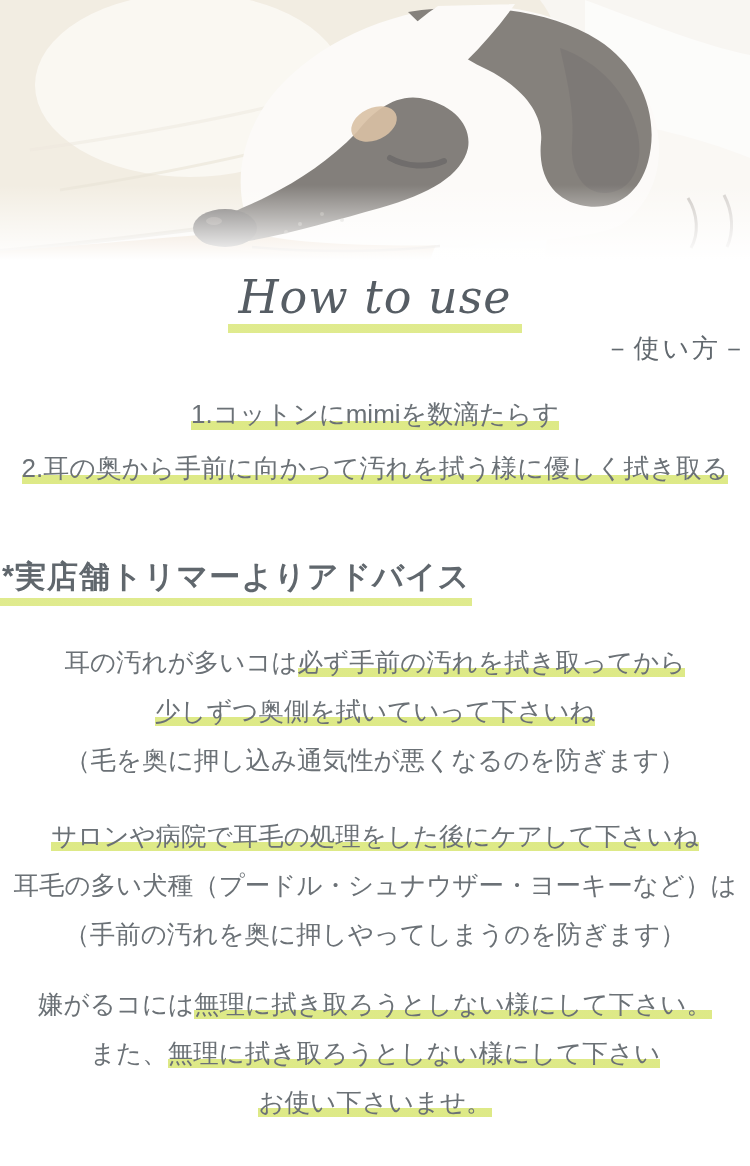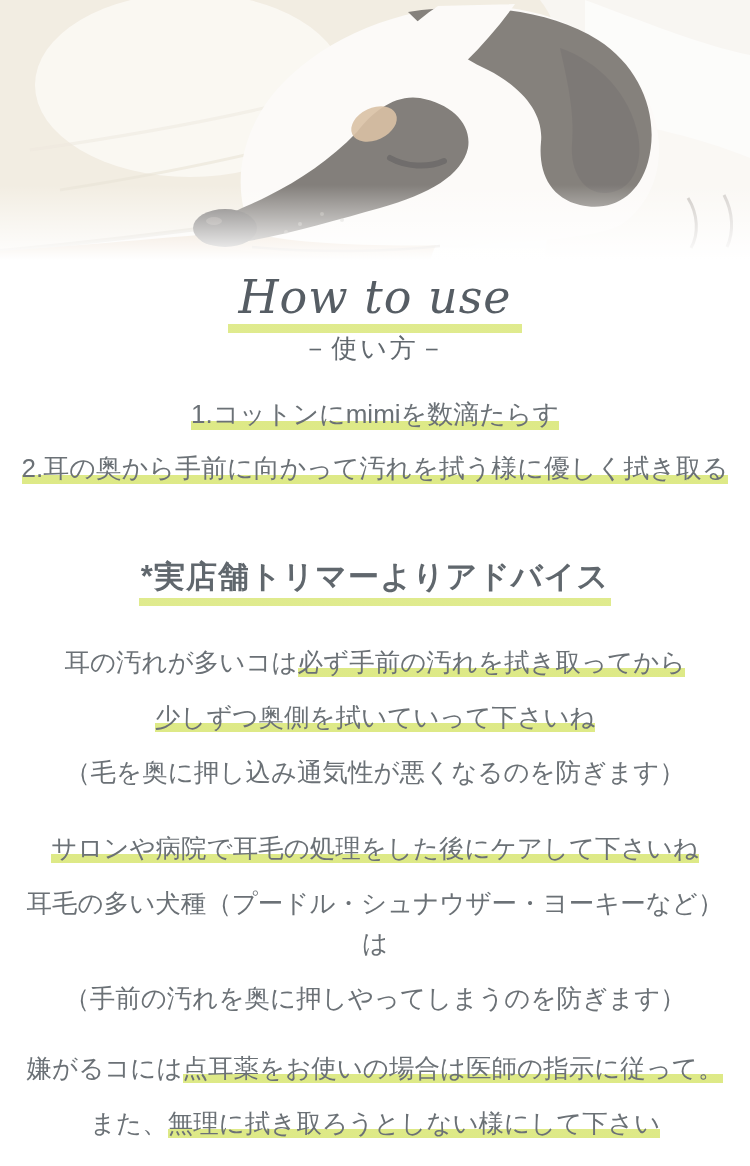--- a/index.html
+++ b/index.html
@@ -17,41 +17,41 @@
     text-align:center;margin:10px 0 0;
     font-family:"DejaVu Serif","Liberation Serif",serif;
     font-style:italic;font-weight:500;
     font-size:46px;color:#565d64;letter-spacing:1px;
   }
   .title-hl{
     background:linear-gradient(rgba(218,231,122,.85),rgba(218,231,122,.85)) no-repeat 0 100%/100% 9px;
     padding:0 10px 9px;
   }
   .subtitle{
-    text-align:center;font-size:26px;letter-spacing:3px;
+    text-align:right;font-size:26px;letter-spacing:3px;
     color:#62696f;margin-top:7px;
   }
   
   .steps{margin-top:34px;text-align:center;font-size:26px;color:#6b7176;}
   .step{margin:0 0 25px;line-height:1.1;}
   .hl{
     background:linear-gradient(rgba(218,231,122,.9),rgba(218,231,122,.9)) no-repeat 0 100%/100% 9px;
     padding-bottom:1px;
   }
   
   .advice-title{
-    text-align:center;font-size:31px;font-weight:bold;color:#60676d;
+    text-align:left;font-size:31px;font-weight:bold;color:#60676d;
     margin:74px 0 0;letter-spacing:1px;
   }
   .title-hl2{
     background:linear-gradient(rgba(218,231,122,.85),rgba(218,231,122,.85)) no-repeat 0 100%/100% 8px;
     padding:0 2px 12px;
   }
   .para{text-align:center;font-size:25.5px;line-height:40px;color:#6b7176;}
-  .para p{margin:15px;}
+  .para p{margin:9px;}
   .para-1{margin-top:44px;}
   .para-2{margin-top:36px;}
   .para-3{margin-top:30px;}
 </style>
 </head>
 <body>
 
 <div class="page">
 
   <div class="hero">
@@ -138,18 +138,18 @@
     <p><span>（毛を奥に押し込み通気性が悪くなるのを防ぎます）</span><span class="hl" style="background: none;"></span></p>
   </div>
 
   <div class="para para-2">
     <p><span></span><span class="hl">サロンや病院で耳毛の処理をした後にケアして下さいね</span></p>
     <p><span>耳毛の多い犬種（プードル・シュナウザー・ヨーキーなど）は</span><span class="hl" style="background: none;"></span></p>
     <p><span>（手前の汚れを奥に押しやってしまうのを防ぎます）</span><span class="hl" style="background: none;"></span></p>
   </div>
 
   <div class="para para-3">
-    <p><span>嫌がるコには</span><span class="hl">点耳薬をお使いの場合は医師の指示に従って。</span></p>
+    <p><span>嫌がるコには</span><span class="hl">無理に拭き取ろうとしない様にして下さい。</span></p>
     <p><span>また、</span><span class="hl">無理に拭き取ろうとしない様にして下さい</span></p>
     <p><span></span><span class="hl">お使い下さいませ。</span></p>
   </div>
 
 </div>
 
 </body></html>

